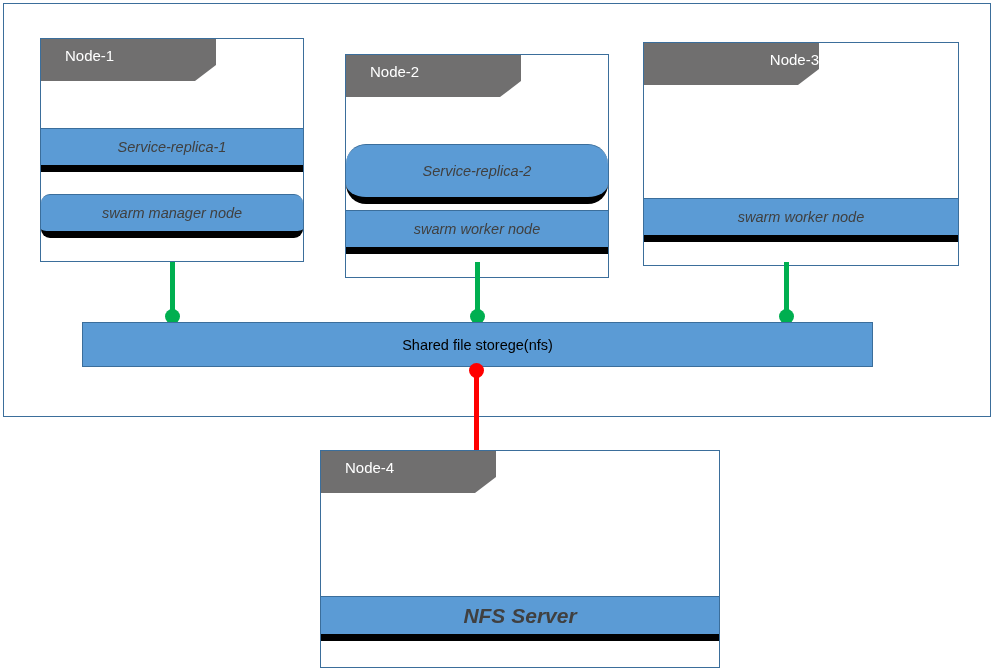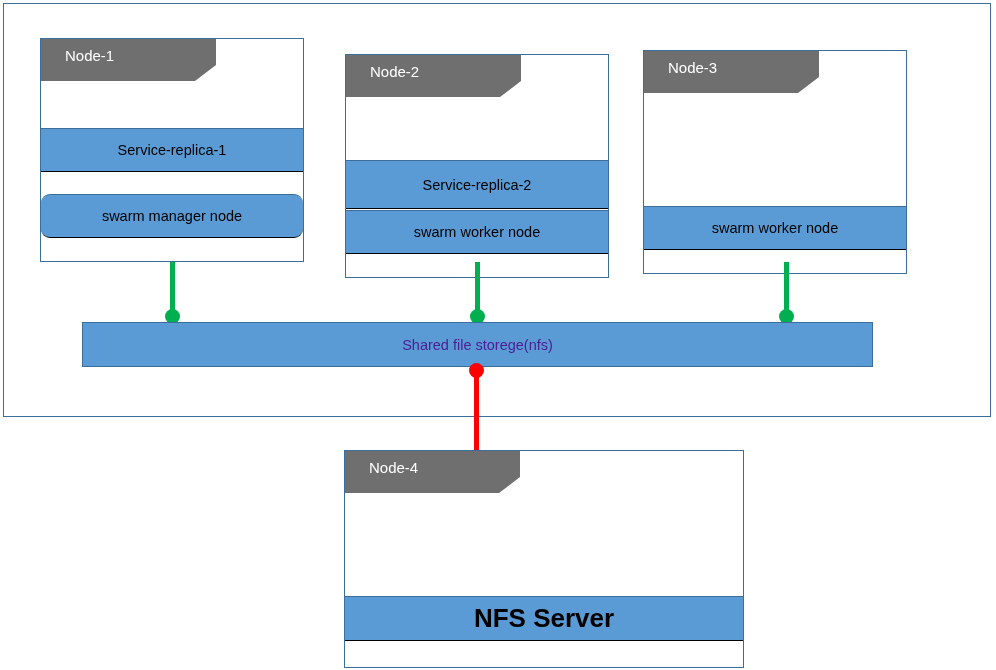--- a/index.html
+++ b/index.html
@@ -58,40 +58,41 @@
     white-space: nowrap;
     overflow: hidden;
   }
 
   
   .bar {
     position: absolute;
     left: 0px;
     right: 0px;
     background: #5B9BD5;
-    color: #000000;
+    color: #404040;
     display: flex;
     align-items: center;
     justify-content: center;
     font-size: 14.5px;
     box-sizing: border-box;
     border-top: 1px solid #3B6E9B;
-    border-bottom: 1px solid #000000;
+    border-bottom: 7px solid #000000;
+    font-style: italic;
   }
   .bar.big {
-    font-size: 26px;
+    font-size: 21px;
     font-weight: bold;
   }
 
   
   .storage-bar {
     position: absolute;
     background: #5B9BD5;
     border: 1px solid #3B6E9B;
-    color: #4c1d95;
+    color: #000000;
     display: flex;
     align-items: center;
     justify-content: center;
     font-size: 14.5px;
     box-sizing: border-box;
   }
 
   
   .conn {
     position: absolute;
@@ -122,25 +123,25 @@
   <div class="cluster-box"></div>
 
   <div class="node-box" style="left:40px; top:38px; width:264px; height:224px;">
     <div class="node-header" style="width:175px;">Node-1</div>
     <div class="bar" style="top:89px; height:44px;">Service-replica-1</div>
     <div class="bar" style="top:155px; height:44px;border-radius:9px;">swarm manager node</div>
   </div>
 
   <div class="node-box" style="left:345px; top:38px; width:264px; height:224px;margin-top:16px;">
     <div class="node-header" style="width:175px;">Node-2</div>
-    <div class="bar" style="top:105px; height:49px;">Service-replica-2</div>
+    <div class="bar" style="top:89px; height:60px;border-radius:20px;">Service-replica-2</div>
     <div class="bar" style="top:155px; height:44px;">swarm worker node</div>
   </div>
 
-  <div class="node-box" style="left:643px; top:50px; width:264px; height:224px;">
+  <div class="node-box" style="left:643px; top:42px; width:316px; height:224px;text-align:right;">
     <div class="node-header" style="width:175px;">Node-3</div>
     <div class="bar" style="top:155px; height:44px;">swarm worker node</div>
   </div>
 
   <div class="conn green" style="left:170px; top:262px; width:5px; height:60px;">
     <div class="conn-line" style="height:60px;"></div>
     <div class="conn-dot" style="top:47px;"></div>
   </div>
 
   <div class="conn green" style="left:475px; top:262px; width:5px; height:60px;">
@@ -153,18 +154,18 @@
     <div class="conn-dot" style="top:47px;"></div>
   </div>
 
   <div class="storage-bar" style="left:82px; top:322px; width:791px; height:45px;">Shared file storege(nfs)</div>
 
   <div class="conn red" style="left:474px; top:367px; width:5px; height:88px;">
     <div class="conn-line" style="height:88px;"></div>
     <div class="conn-dot" style="top:-4px;"></div>
   </div>
 
-  <div class="node-box" style="left:320px; top:450px; width:400px; height:218px;margin-left:24px;">
+  <div class="node-box" style="left:320px; top:450px; width:400px; height:218px;">
     <div class="node-header" style="width:175px;">Node-4</div>
     <div class="bar big" style="top:145px; height:45px;">NFS Server</div>
   </div>
 
 </div>
 
 </body></html>

